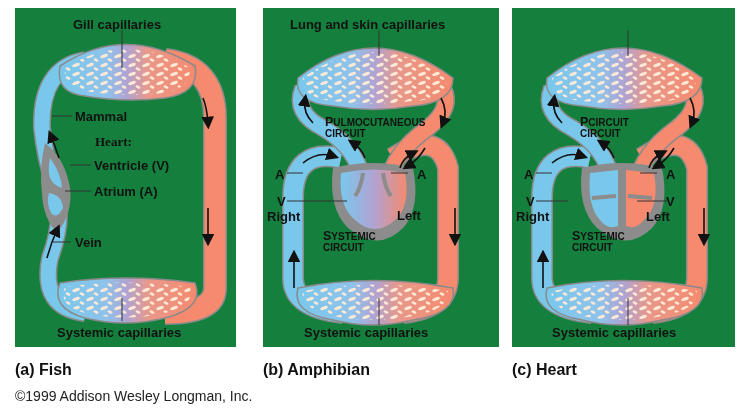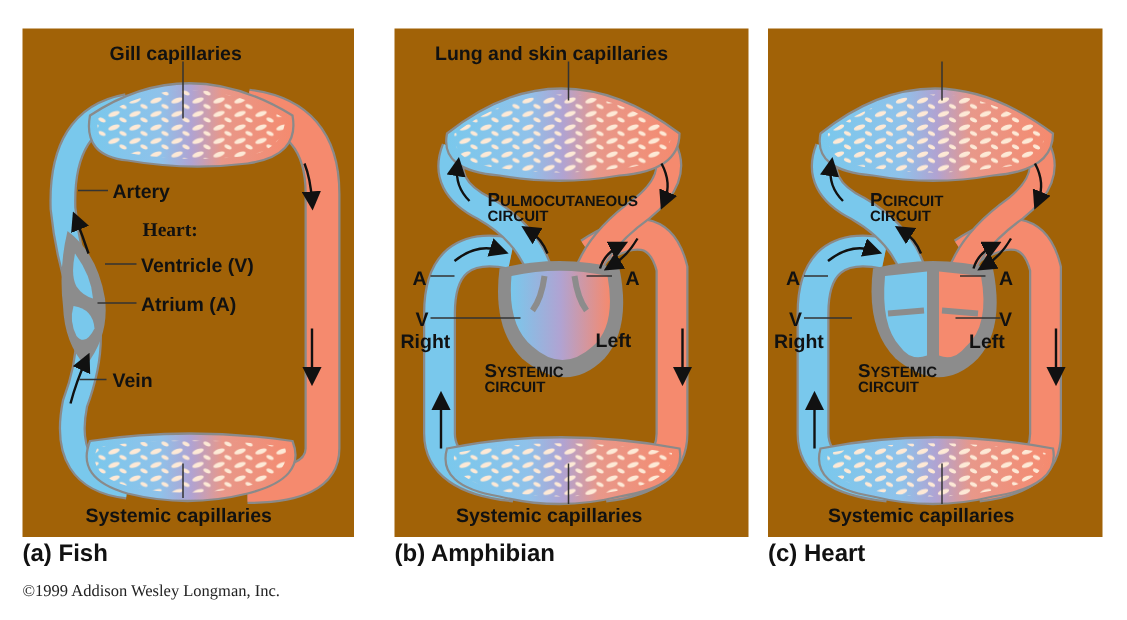--- a/index.html
+++ b/index.html
@@ -1,26 +1,26 @@
 <!DOCTYPE html>
 <html><head>
 <meta charset="utf-8">
 <style>
   html,body{margin:0;padding:0;background:#ffffff;}
   body{width:751px;height:413px;position:relative;overflow:hidden;font-family:"Liberation Sans",sans-serif;}
-  .panel{position:absolute;top:19px;height:339px;background:#a16207;}
+  .panel{position:absolute;top:8px;height:339px;background:#15803d;}
   #panel-a{left:15px;width:221px;}
   #panel-b{left:263px;width:236px;}
   #panel-c{left:512px;width:223px;}
   svg{position:absolute;left:0;top:0;}
   .lbl{position:absolute;font-weight:bold;font-size:13px;color:#111;white-space:nowrap;line-height:1;}
   .sc{position:absolute;font-weight:bold;font-size:10px;color:#111;white-space:nowrap;line-height:1;text-align:left;}
   .sc .big{font-size:12.5px;}
   .caption{position:absolute;top:361px;font-weight:bold;font-size:16px;color:#111;white-space:nowrap;}
-  .copy{position:absolute;left:15px;top:388px;font-size:11px;color:#222;white-space:nowrap;font-family:Liberation Serif, serif;}
+  .copy{position:absolute;left:15px;top:388px;font-size:14px;color:#222;white-space:nowrap;}
 </style>
 </head>
 <body>
 
 <svg width="751" height="413">
   <defs>
     <linearGradient id="gH" x1="0" y1="0" x2="1" y2="0">
       <stop offset="0" stop-color="#79c8ec"></stop>
       <stop offset="0.35" stop-color="#8fc2ea"></stop>
       <stop offset="0.5" stop-color="#b0a3d2"></stop>
@@ -67,21 +67,21 @@
     <line x1="50" y1="183" x2="76" y2="183" stroke="#333" stroke-width="1"></line>
     <line x1="38" y1="234" x2="56" y2="234" stroke="#333" stroke-width="1"></line>
     <line x1="107" y1="290" x2="107" y2="313" stroke="#333" stroke-width="1"></line>
 
     <path d="M188,90 Q192,100 193,115" fill="none" stroke="#111" stroke-width="1.6" marker-end="url(#arr)"></path>
     <path d="M193,200 L193,232" fill="none" stroke="#111" stroke-width="1.6" marker-end="url(#arr)"></path>
     <path d="M44,150 Q40,138 36,128" fill="none" stroke="#111" stroke-width="1.6" marker-end="url(#arr)"></path>
     <path d="M32,250 Q36,235 42,222" fill="none" stroke="#111" stroke-width="1.6" marker-end="url(#arr)"></path>
   </svg>
   <div class="lbl" style="left:58px;top:10px;">Gill capillaries</div>
-  <div class="lbl" style="left:60px;top:102px;">Artery</div>
+  <div class="lbl" style="left:60px;top:102px;">Mammal</div>
   <div class="lbl" style="left:80px;top:127px;font-family:Liberation Serif, serif;">Heart:</div>
   <div class="lbl" style="left:79px;top:151px;">Ventricle (V)</div>
   <div class="lbl" style="left:79px;top:177px;">Atrium (A)</div>
   <div class="lbl" style="left:60px;top:228px;text-align:center;">Vein</div>
   <div class="lbl" style="left:42px;top:318px;">Systemic capillaries</div>
 </div>
 
 <div class="panel" id="panel-b">
   <svg width="224" height="339">
 

